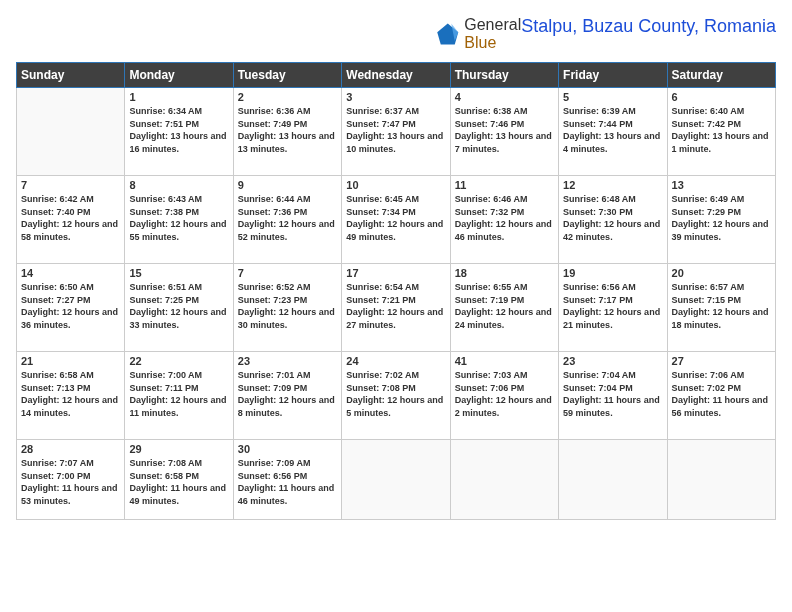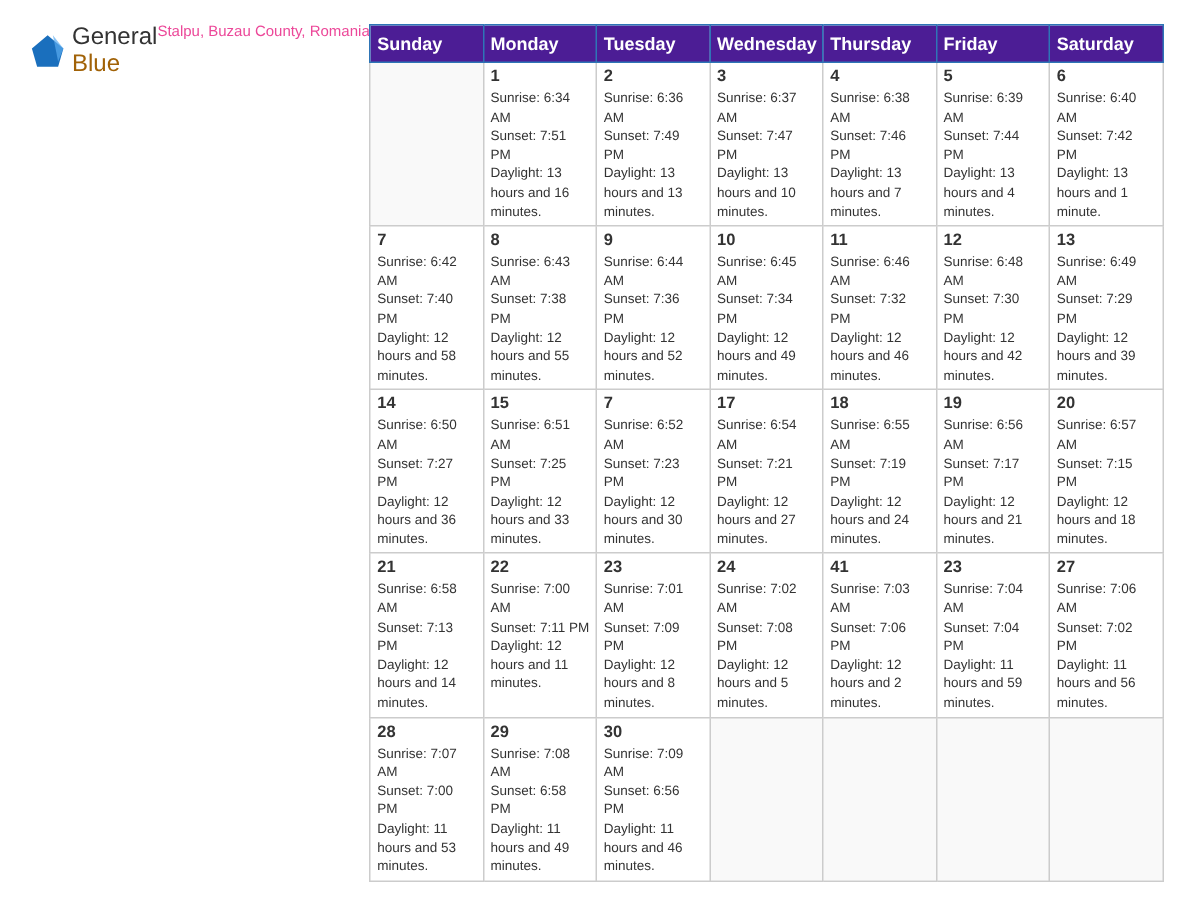--- a/index.html
+++ b/index.html
@@ -8,21 +8,22 @@
       height: 612px;
       font-family: Arial, sans-serif;
       background: #fff;
       overflow: hidden;
     }
     .page {
       width: 792px;
       height: 436px;
       padding: 16px;
       display: flex;
-      flex-direction: row;
+      flex-direction: column;
+      align-items: flex-end;
     }
     .header {
       display: flex;
       justify-content: space-between;
       align-items: flex-start;
       margin-bottom: 10px;
     }
     .logo {
       display: flex;
       align-items: center;
@@ -36,32 +37,32 @@
     }
     .title-block {
       text-align: right;
     }
     .month-title {
       font-size: 32px;
       font-weight: normal;
       color: #333;
     }
     .subtitle {
-      font-size: 10px;
-      color: #ec4899;
+      font-size: 18px;
+      color: #1d4ed8;
     }
     .calendar {
       flex: 1;
       border: 1px solid #ccc;
       border-collapse: collapse;
       width: 100%;
       table-layout: fixed;
     }
     .calendar th {
-      background: #4c1d95;
+      background: #404040;
       color: #fff;
       font-size: 12px;
       font-weight: bold;
       padding: 5px 4px;
       text-align: left;
       border: 1px solid #2e75b6;
     }
     .calendar td {
       border: 1px solid #ccc;
       vertical-align: top;
@@ -77,20 +78,21 @@
     .day-number {
       font-size: 11px;
       font-weight: bold;
       margin-bottom: 2px;
       display: block;
     }
     .day-info {
       font-size: 9px;
       line-height: 1.4;
       color: #333;
+      font-weight: bold;
     }
     tr:last-child td {
       height: 80px;
     }
   </style>
 </head>
 <body>
 
 <div class="page">
   <div class="header">

